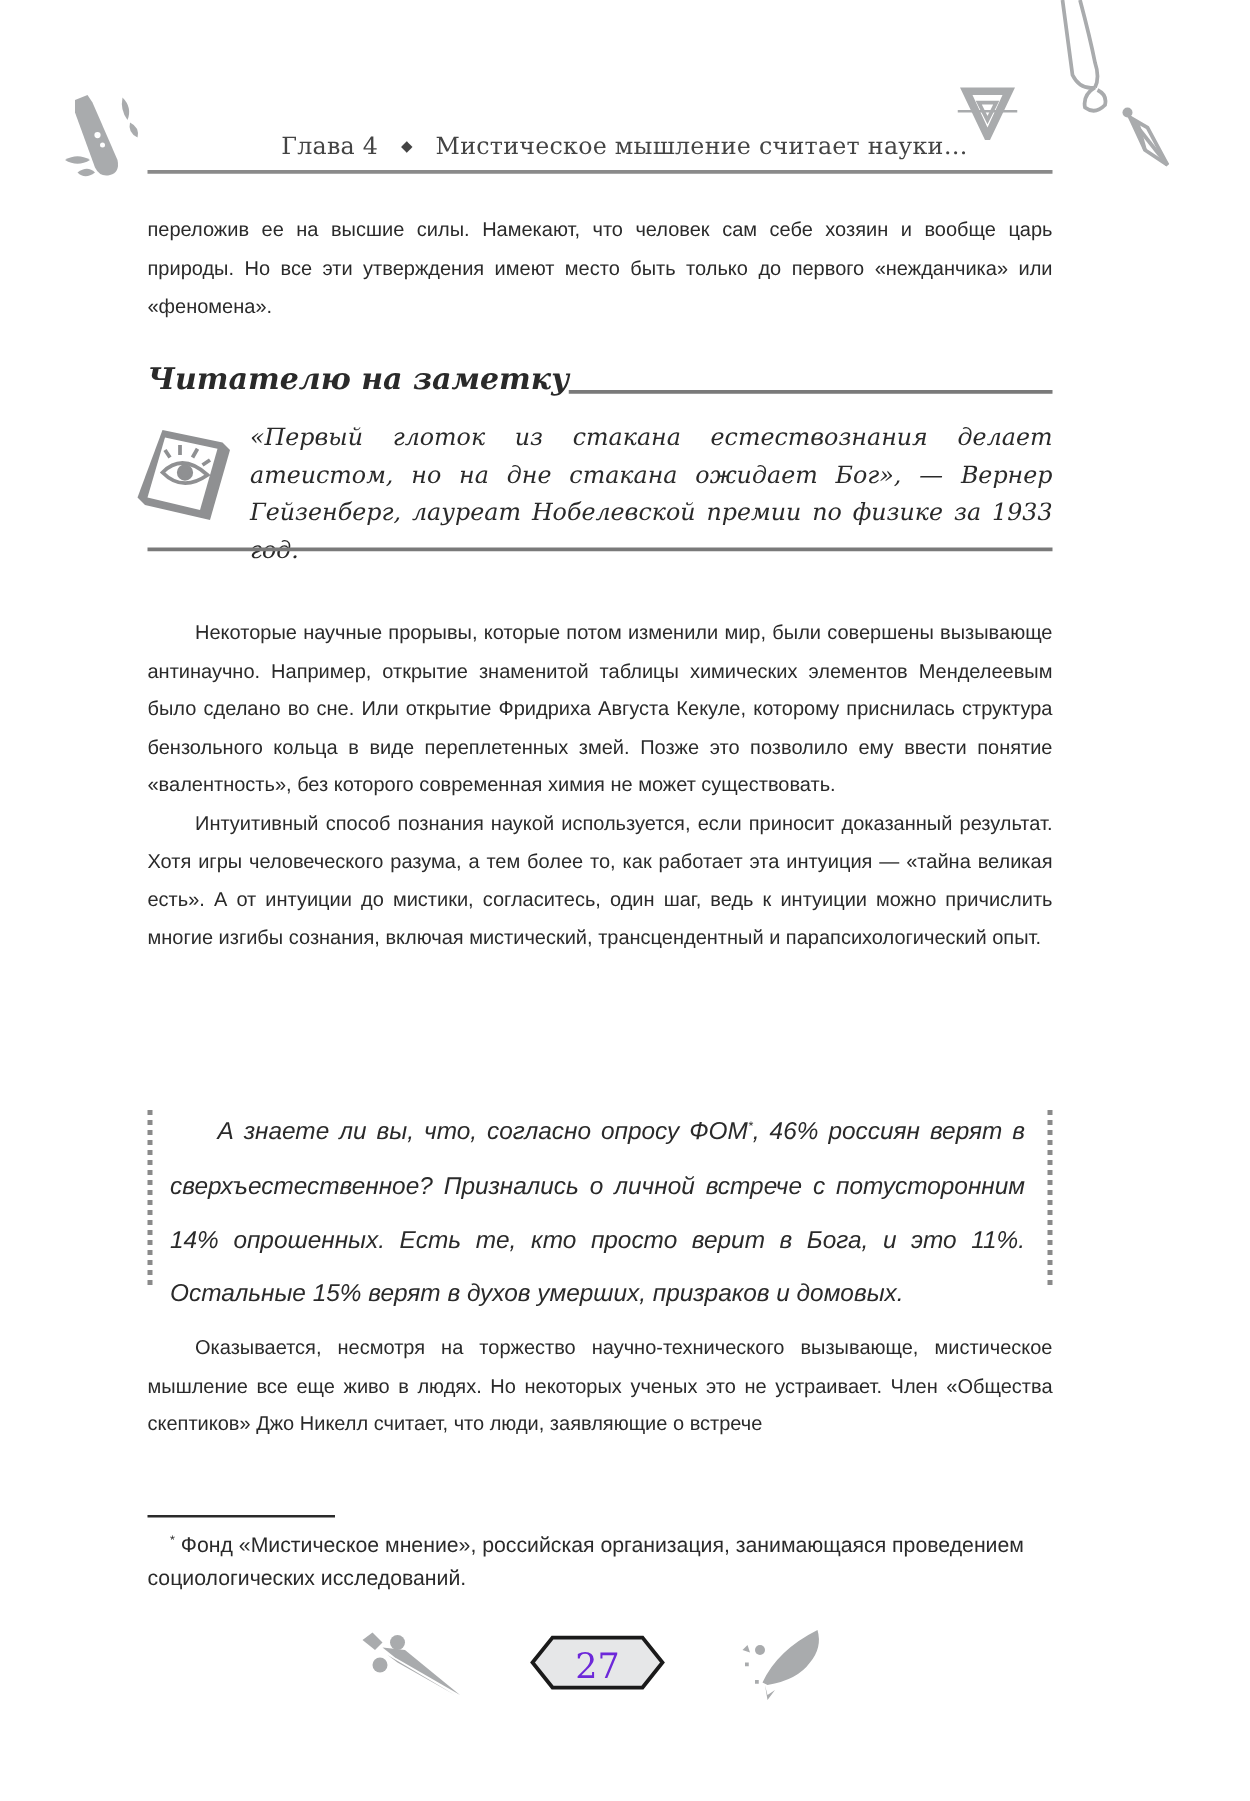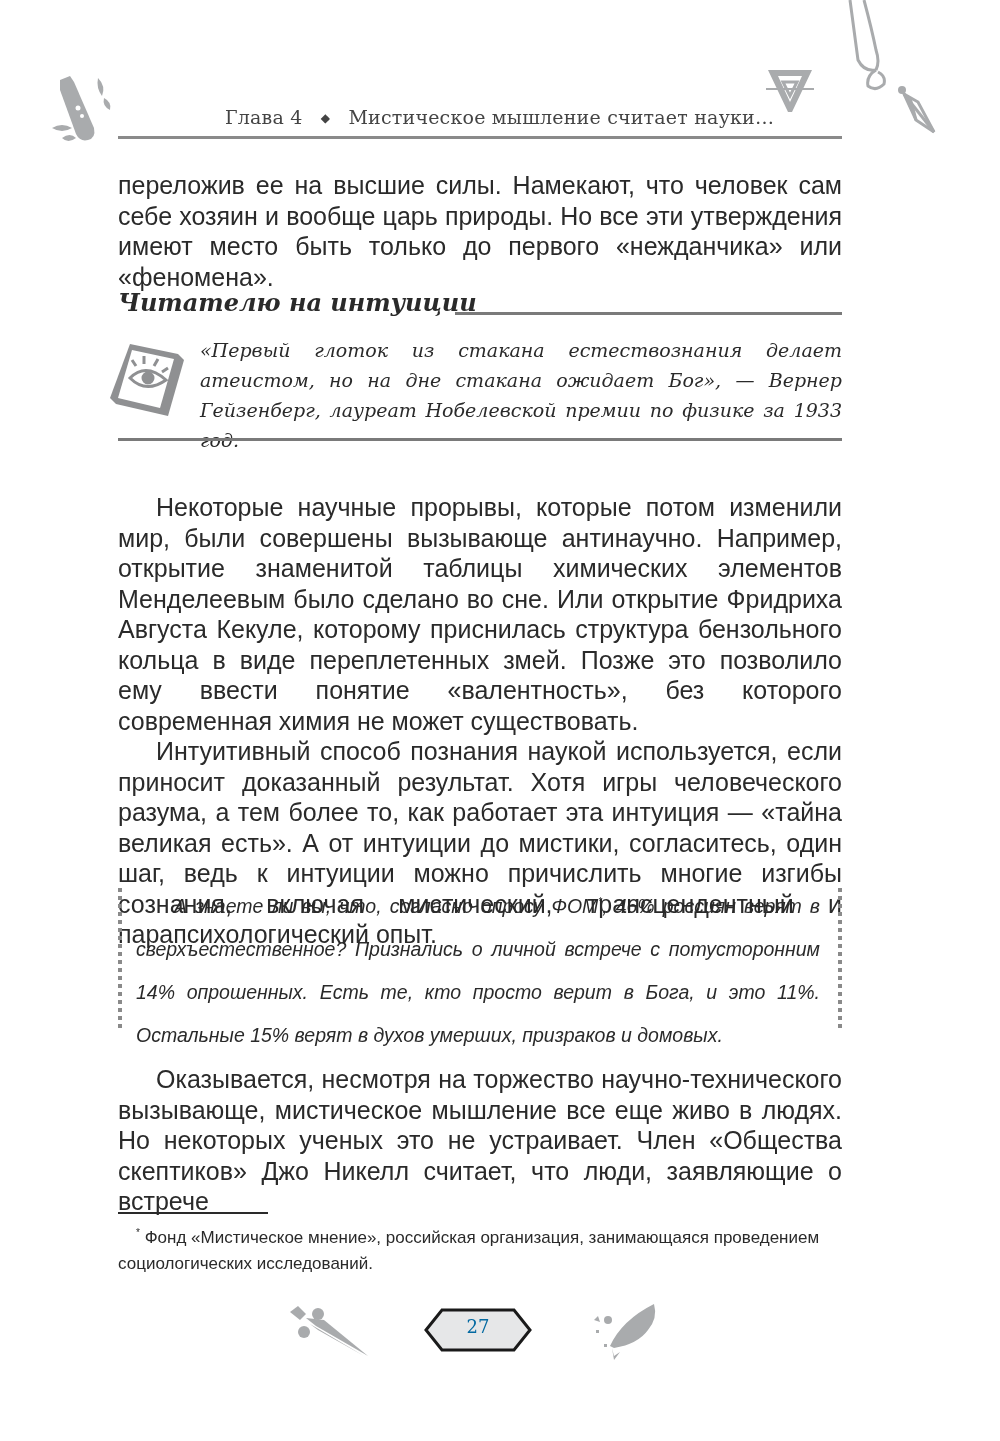--- a/index.html
+++ b/index.html
@@ -1,37 +1,37 @@
 <!DOCTYPE html>
 <html><head>
 <meta charset="utf-8">
 <style>
   html, body { margin:0; padding:0; background:#ffffff; }
   body { width:1000px; height:1441px; position:relative; overflow:hidden; font-family:"Liberation Sans", sans-serif; color:#2a2a2a; }
   .abs { position:absolute; }
   .header-title { left:225px; top:106px; font-family:"DejaVu Serif", serif; font-size:19px; color:#444; letter-spacing:0.2px; white-space:nowrap; }
   .header-title .sep { display:inline-block; margin:0 12px; font-size:12px; vertical-align:2px; }
   .header-rule { left:118px; top:136px; width:724px; height:3px; background:#8a8a8a; }
-  .para { left:118px; width:724px; font-size:25px; line-height:30.5px; color:#2a2a2a; text-align:justify; }
+  .para { left:118px; width:724px; font-size:16px; line-height:30.5px; color:#2a2a2a; text-align:justify; }
   .para p { margin:0; }
   .indent { text-indent:38px; }
   .note-title { left:118px; top:288px; font-family:"DejaVu Serif", serif; font-style:italic; font-weight:bold; font-size:24px; color:#2a2a2a; white-space:nowrap; }
   .note-title-rule { left:455px; top:312px; width:387px; height:3px; background:#7a7a7a; }
   .note-quote { left:200px; top:335px; width:642px; font-family:"DejaVu Serif", serif; font-style:italic; font-size:19px; line-height:30px; color:#2a2a2a; text-align:justify; }
   .note-bottom-rule { left:118px; top:438px; width:724px; height:3px; background:#7a7a7a; }
   .fact-box { left:118px; top:880px; width:724px; height:150px; }
   .dots { position:absolute; top:8px; width:4px; height:142px; background-image:linear-gradient(#8a8a8a 50%, transparent 50%); background-size:4px 8px; }
   .fact-text { left:118px; top:880px; width:690px; padding-left:0; font-style:italic; font-size:19.5px; line-height:43px; color:#2a2a2a; text-align:justify; }
   .fact-text p { margin:0 0 0 0; }
   .fn-rule { left:118px; top:1212px; width:150px; height:2px; background:#2a2a2a; }
   .footnote { left:118px; top:1220px; width:724px; font-size:17px; line-height:26px; color:#2a2a2a; }
   .footnote p { margin:0; text-indent:18px; }
   sup { font-size:10px; }
   .page-badge { left:424px; top:1308px; width:108px; height:44px; }
-  .page-num { left:424px; top:1316px; width:108px; text-align:center; font-family:"DejaVu Serif", serif; font-size:18px; color:#0369a1; }
+  .page-num { left:424px; top:1316px; width:108px; text-align:center; font-family:"DejaVu Serif", serif; font-size:28px; color:#6d28d9; }
 </style>
 </head>
 <body>
 
 <svg class="abs" style="left:52px;top:72px;" width="62" height="72" viewBox="0 0 62 72">
   <g fill="#a9abad">
     <path d="M8 8 L18 4 L22 10 L42 56 Q44 66 36 68 Q28 70 24 62 L8 18 Z"></path>
     <path d="M46 6 Q54 14 50 24 Q44 16 46 6 Z"></path>
     <path d="M52 26 Q60 30 58 38 Q50 34 52 26 Z"></path>
     <path d="M0 56 Q10 50 20 56 Q10 62 0 56 Z"></path>
@@ -64,21 +64,21 @@
     <path d="M58 94 L88 132"></path>
     <path d="M64 98 L70 120"></path>
   </g>
   <circle cx="56" cy="90" r="4" fill="#a9abad"></circle>
 </svg>
 
 <div class="abs para" style="top:170px;">
   <p>переложив ее на высшие силы. Намекают, что человек сам себе хозяин и вообще царь природы. Но все эти утверждения имеют место быть только до первого «нежданчика» или «феномена».</p>
 </div>
 
-<div class="abs note-title">Читателю на интуиции</div>
+<div class="abs note-title">Читателю на заметку</div>
 <div class="abs note-title-rule"></div>
 
 <svg class="abs" style="left:108px;top:340px;" width="84" height="80" viewBox="0 0 84 80">
   <path d="M22 4 L70 14 L76 20 L60 76 L8 64 L2 58 Z" fill="#8f9092"></path>
   <path d="M24 10 L66 19 L52 68 L10 58 Z" fill="#ffffff"></path>
   <g stroke="#8f9092" stroke-width="3" fill="none">
     <path d="M22 38 Q38 22 58 40 Q38 54 22 38 Z"></path>
     <circle cx="40" cy="38" r="5" fill="#8f9092"></circle>
     <path d="M28 26 L24 20 M36 24 L36 16 M46 26 L50 19 M54 32 L60 28"></path>
   </g>

